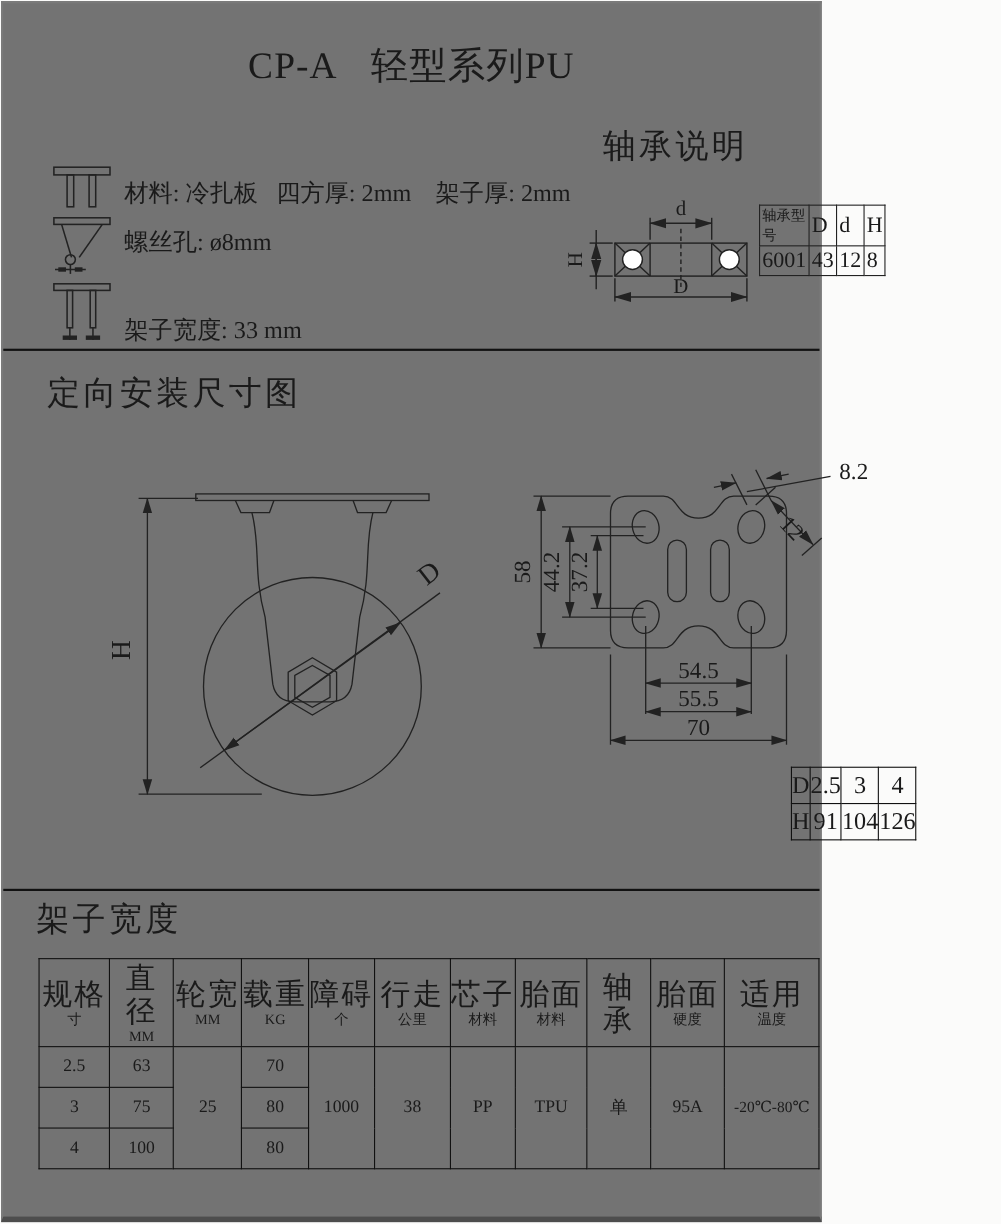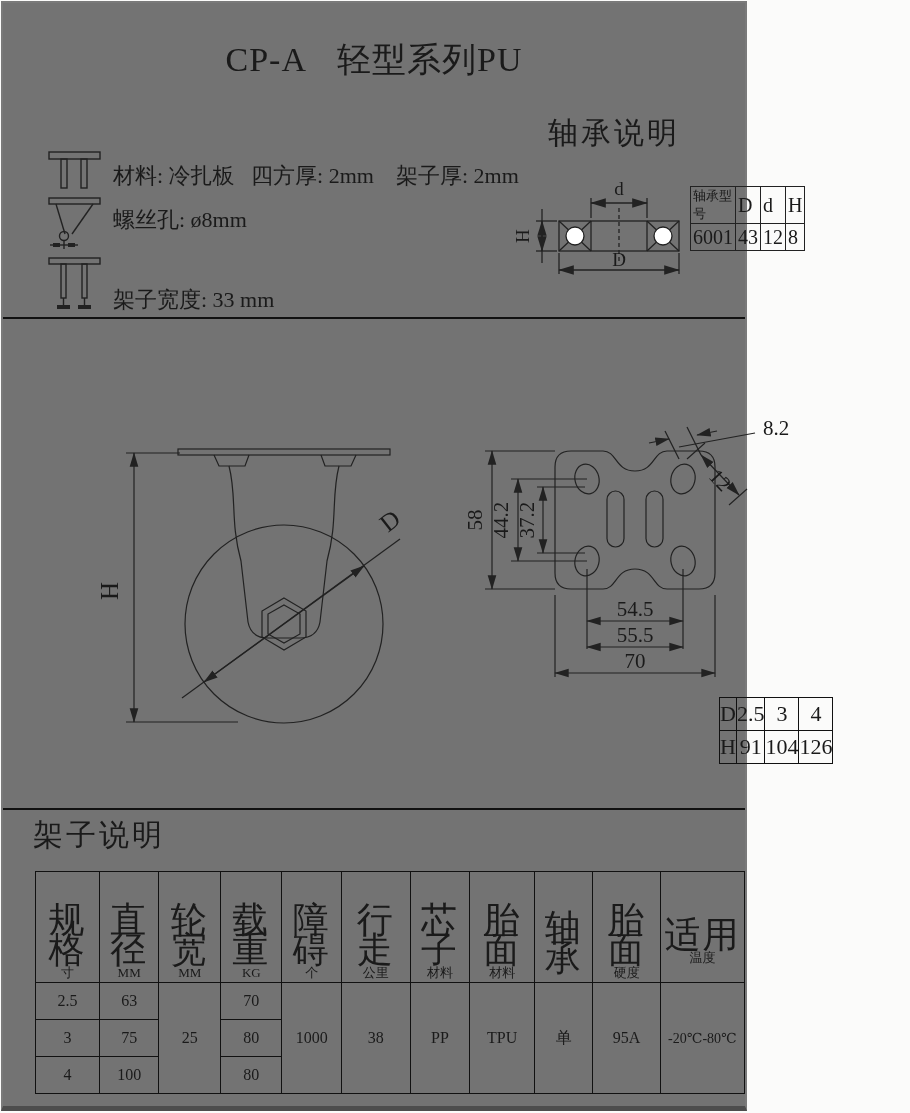--- a/index.html
+++ b/index.html
@@ -24,21 +24,21 @@
 
   
   .dh-table { position:absolute; left:716px; top:694px; border-collapse:collapse; table-layout:fixed; }
   .dh-table td { border:1.8px solid #111; text-align:center; height:33px; font-size:22px; }
   .dh-table td.k { width:42px; } .dh-table td.v { width:44px; }
 
   
   .report-table { position:absolute; left:32px; top:868px; border-collapse:collapse; table-layout:fixed; }
   .report-table th, .report-table td { border:1.8px solid #111; text-align:center; vertical-align:middle; }
   .report-table th { height:60px; font-weight:normal; padding:2px 0; }
-  .report-table th .big { display:block; font-size:36px; line-height:30px; letter-spacing:2px;margin-top:31px; }
+  .report-table th .big { display:block; font-size:27px; line-height:30px; letter-spacing:2px; }
   .report-table th .sub { display:block; font-size:13px; line-height:15px; }
   .report-table td { height:37px; font-size:16px; }
   .report-table td.temp { font-size:14px;text-align:center; }
 </style>
 </head>
 <body>
 
 <svg width="0" height="0" style="position:absolute">
   <defs>
     <marker id="arr" viewBox="0 0 10 10" refX="9.5" refY="5" markerWidth="12" markerHeight="12" orient="auto-start-reverse">
@@ -135,20 +135,21 @@
       <td>6001</td>
       <td>43</td>
       <td>12</td>
       <td>8</td>
     </tr>
   </tbody>
     </table>
 
   <div class="divider" style="top:314px; height:2px;"></div>
 
+  <h2 class="sec-heading" style="left:40px; top:334px;">定向安装尺寸图</h2>
 
   <svg class="abs" style="left:95px; top:422px;" width="312" height="308" viewBox="0 0 312 308">
     <g stroke="#222" stroke-width="1.2" fill="none">
 
       <line x1="28" y1="28" x2="82" y2="28"></line>
       <line x1="28" y1="297" x2="140" y2="297"></line>
       <line x1="36" y1="28" x2="36" y2="297" marker-start="url(#arr)" marker-end="url(#arr)"></line>
 
       <rect x="80" y="24" width="212" height="6"></rect>
 
@@ -240,21 +241,21 @@
       <td class="k">H</td>
       <td class="v">91</td>
       <td class="v">104</td>
       <td class="v">126</td>
     </tr>
   </tbody>
     </table>
 
   <div class="divider" style="top:805px; height:2px;"></div>
 
-  <h2 class="sec-heading" style="left:30px; top:812px;">架子说明</h2>
+  <h2 class="sec-heading" style="left:30px; top:812px;">架子宽度</h2>
 
   <table class="report-table">
     <colgroup>
       <col style="width:78px">
         <col style="width:70px">
         <col style="width:75px">
         <col style="width:73px">
       <col style="width:71px">
         <col style="width:85px">
         <col style="width:71px">

